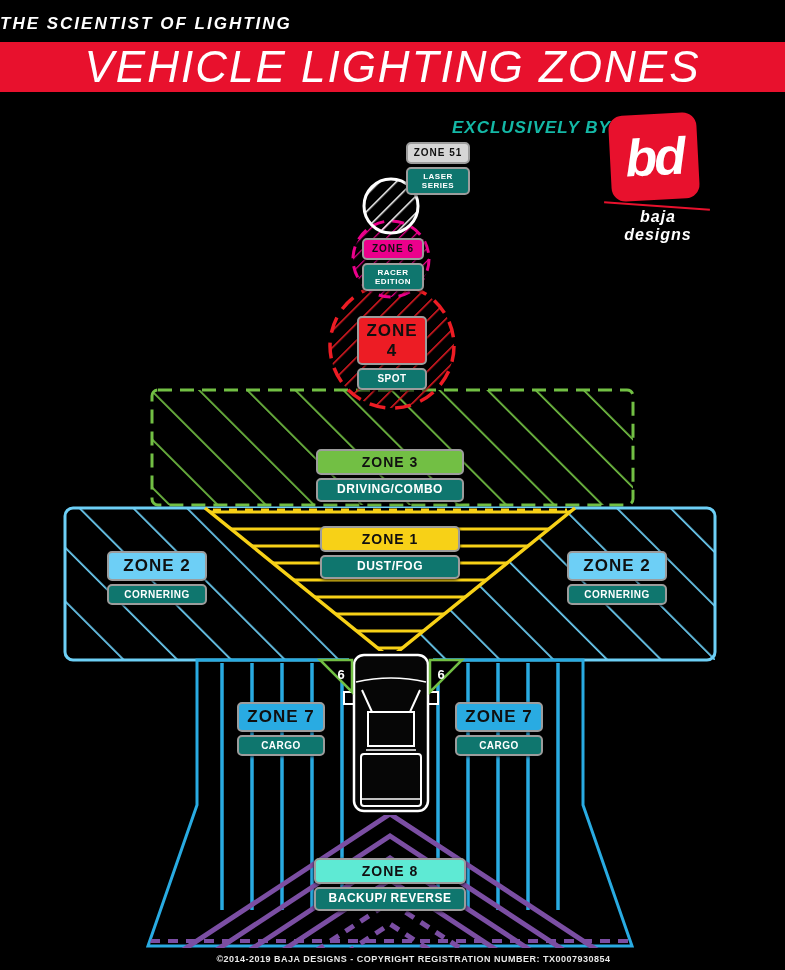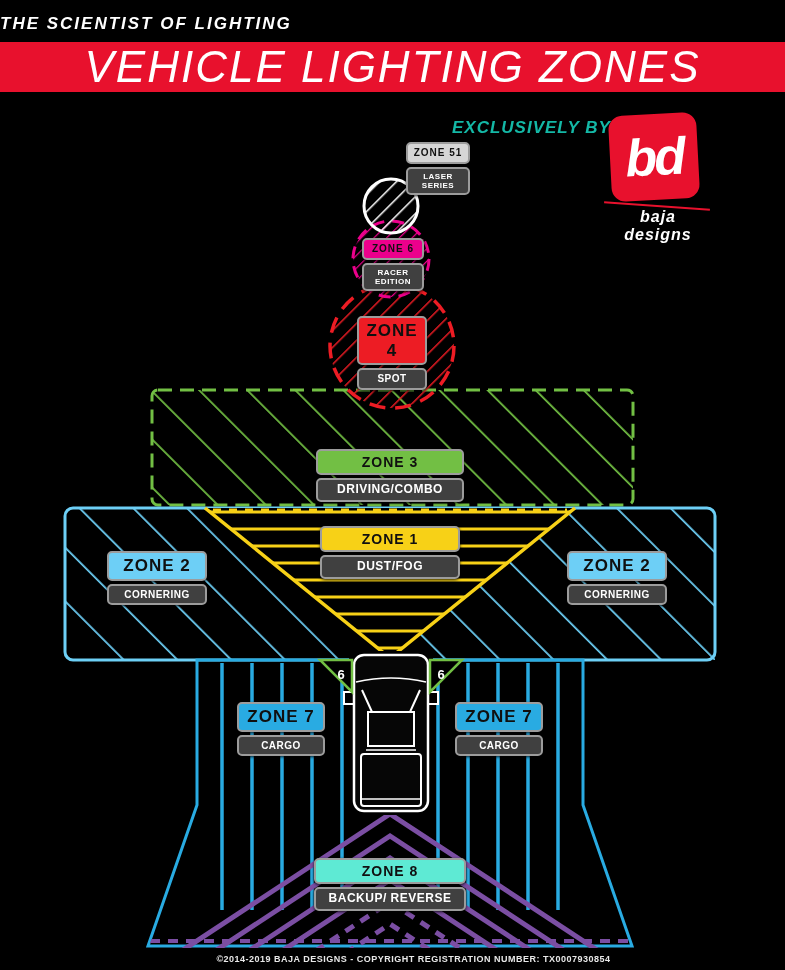--- a/index.html
+++ b/index.html
@@ -20,21 +20,21 @@
   .logo-swoosh{position:absolute;top:91px;left:-6px;width:106px;height:2px;background:#e8112d;
                transform:rotate(4deg);}
   .logo-script{margin-top:8px;color:#fff;font-size:16px;font-style:italic;font-weight:bold;
                text-align:center;letter-spacing:1px;}
   .diagram{position:absolute;top:0;left:0;z-index:1;}
   .zlabel{position:absolute;transform:translateX(-50%);display:flex;flex-direction:column;
           gap:3px;z-index:5;}
   .zlabel .bar,.zlabel .sub{border:2px solid #9c9c9c;border-radius:5px;text-align:center;
           font-weight:bold;padding:3px 4px;line-height:1.15;box-shadow:0 1px 3px rgba(0,0,0,.85);}
   .zlabel .bar{color:#101010;letter-spacing:1px;}
-  .zlabel .sub{background:#404040;color:#fff;letter-spacing:.5px;}
+  .zlabel .sub{background:#0f766e;color:#fff;letter-spacing:.5px;}
   .z-sm .bar{font-size:10px}.z-sm .sub{font-size:8px}
   .z-md .bar{font-size:17px}.z-md .sub{font-size:10px}
   .z-lg .bar{font-size:14px}.z-lg .sub{font-size:12px}
   .bg-silver{background:#d6d6d6}.bg-magenta{background:#ec008c}.bg-red{background:#ed1c24}
   .bg-green{background:#72bf44}.bg-yellow{background:#f7d117}.bg-ltblue{background:#6dcff6}
   .bg-cyan{background:#29abe2}.bg-purple{background:#5eead4;color:#fff}
   .footer{position:absolute;bottom:6px;left:0;width:100%;text-align:center;color:#e8e8e8;
           font-size:9px;font-weight:bold;letter-spacing:.5px;z-index:5;padding-left:21px;}
 </style>
 </head>

